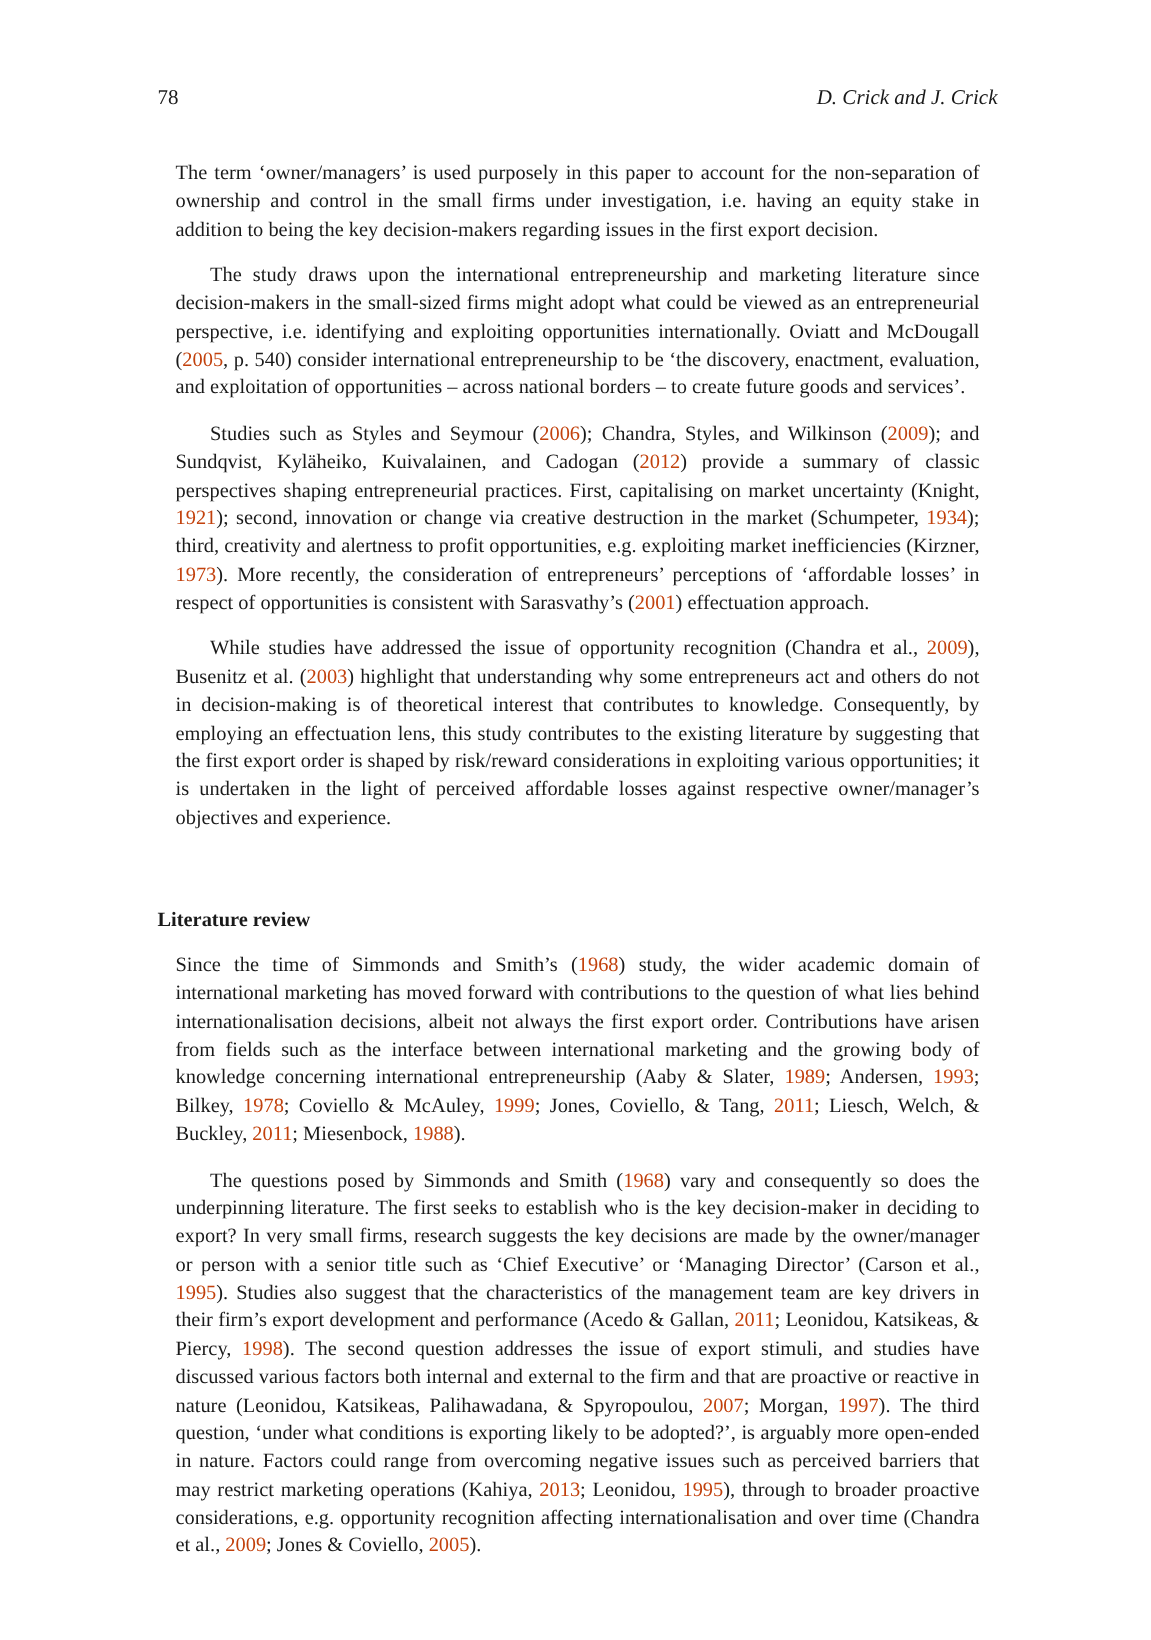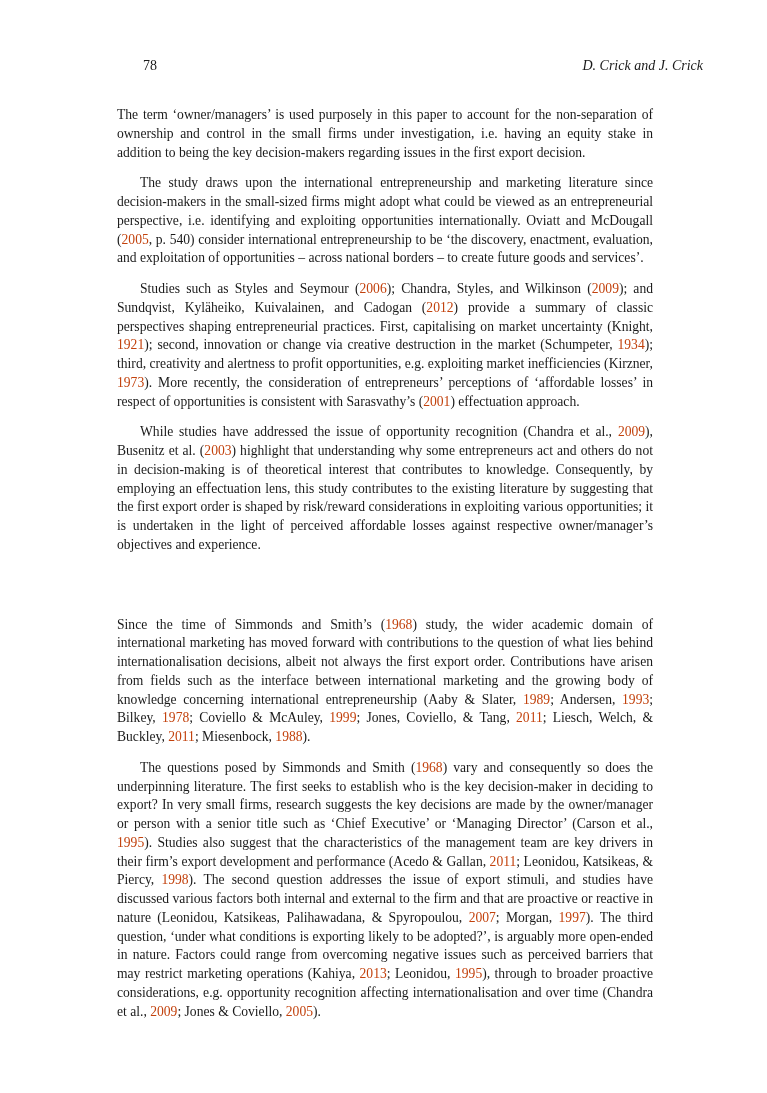--- a/index.html
+++ b/index.html
@@ -11,21 +11,20 @@
       font-family: "Liberation Serif", "DejaVu Serif", serif;
       color: #1a1a1a;
     }
     .running-head {
       position: absolute;
       top: 58px;
       left: 105px;
       width: 560px;
       height: 20px;
       font-size: 14px;
-      margin-left: 38px;
     }
     .page-number { position: absolute; left: 0; top: 0; }
     .running-title {
       position: absolute;
       left: 0; right: 0; top: 0;
       text-align: right;
       font-style: italic;
     }
     .content {
       position: absolute;
@@ -63,18 +62,19 @@
   <p>The term ‘owner/managers’ is used purposely in this paper to account for the non-separation of ownership and control in the small firms under investigation, i.e. having an equity stake in addition to being the key decision-makers regarding issues in the first export decision.</p>
 
   <p class="indent"><span>The study draws upon the international entrepreneurship and marketing literature since decision-makers in the small-sized firms might adopt what could be viewed as an entrepreneurial perspective, i.e. identifying and exploiting opportunities internationally. Oviatt and McDougall (</span><a class="cite">2005</a><span>, p. 540) consider international entrepreneurship to be ‘the discovery, enactment, evaluation, and exploitation of opportunities – across national borders – to create future goods and services’.</span></p>
 
   <p class="indent"><span>Studies such as Styles and Seymour (</span><a class="cite">2006</a><span>); Chandra, Styles, and Wilkinson (</span><a class="cite">2009</a><span>); and Sundqvist, Kyläheiko, Kuivalainen, and Cadogan (</span><a class="cite">2012</a><span>) provide a summary of classic perspectives shaping entrepreneurial practices. First, capitalising on market uncertainty (Knight, </span><a class="cite">1921</a><span>); second, innovation or change via creative destruction in the market (Schumpeter, </span><a class="cite">1934</a><span>); third, creativity and alertness to profit opportunities, e.g. exploiting market inefficiencies (Kirzner, </span><a class="cite">1973</a><span>). More recently, the consideration of entrepreneurs’ perceptions of ‘affordable losses’ in respect of opportunities is consistent with Sarasvathy’s (</span><a class="cite">2001</a><span>) effectuation approach.</span></p>
 
   <p class="indent"><span>While studies have addressed the issue of opportunity recognition (Chandra et al., </span><a class="cite">2009</a><span>), Busenitz et al. (</span><a class="cite">2003</a><span>) highlight that understanding why some entrepreneurs act and others do not in decision-making is of theoretical interest that contributes to knowledge. Consequently, by employing an effectuation lens, this study contributes to the existing literature by suggesting that the first export order is shaped by risk/reward considerations in exploiting various opportunities; it is undertaken in the light of perceived affordable losses against respective owner/manager’s objectives and experience.</span></p>
 
   <div class="section-gap"></div>
 
+  <h2>Literature review</h2>
 
   <p><span>Since the time of Simmonds and Smith’s (</span><a class="cite">1968</a><span>) study, the wider academic domain of international marketing has moved forward with contributions to the question of what lies behind internationalisation decisions, albeit not always the first export order. Contributions have arisen from fields such as the interface between international marketing and the growing body of knowledge concerning international entrepreneurship (Aaby &amp; Slater, </span><a class="cite">1989</a><span>; Andersen, </span><a class="cite">1993</a><span>; Bilkey, </span><a class="cite">1978</a><span>; Coviello &amp; McAuley, </span><a class="cite">1999</a><span>; Jones, Coviello, &amp; Tang, </span><a class="cite">2011</a><span>; Liesch, Welch, &amp; Buckley, </span><a class="cite">2011</a><span>; Miesenbock, </span><a class="cite">1988</a><span>).</span></p>
 
   <p class="indent"><span>The questions posed by Simmonds and Smith (</span><a class="cite">1968</a><span>) vary and consequently so does the underpinning literature. The first seeks to establish who is the key decision-maker in deciding to export? In very small firms, research suggests the key decisions are made by the owner/manager or person with a senior title such as ‘Chief Executive’ or ‘Managing Director’ (Carson et al., </span><a class="cite">1995</a><span>). Studies also suggest that the characteristics of the management team are key drivers in their firm’s export development and performance (Acedo &amp; Gallan, </span><a class="cite">2011</a><span>; Leonidou, Katsikeas, &amp; Piercy, </span><a class="cite">1998</a><span>). The second question addresses the issue of export stimuli, and studies have discussed various factors both internal and external to the firm and that are proactive or reactive in nature (Leonidou, Katsikeas, Palihawadana, &amp; Spyropoulou, </span><a class="cite">2007</a><span>; Morgan, </span><a class="cite">1997</a><span>). The third question, ‘under what conditions is exporting likely to be adopted?’, is arguably more open-ended in nature. Factors could range from overcoming negative issues such as perceived barriers that may restrict marketing operations (Kahiya, </span><a class="cite">2013</a><span>; Leonidou, </span><a class="cite">1995</a><span>), through to broader proactive considerations, e.g. opportunity recognition affecting internationalisation and over time (Chandra et al., </span><a class="cite">2009</a><span>; Jones &amp; Coviello, </span><a class="cite">2005</a><span>).</span></p>
 
 </div>
 
 </body></html>

